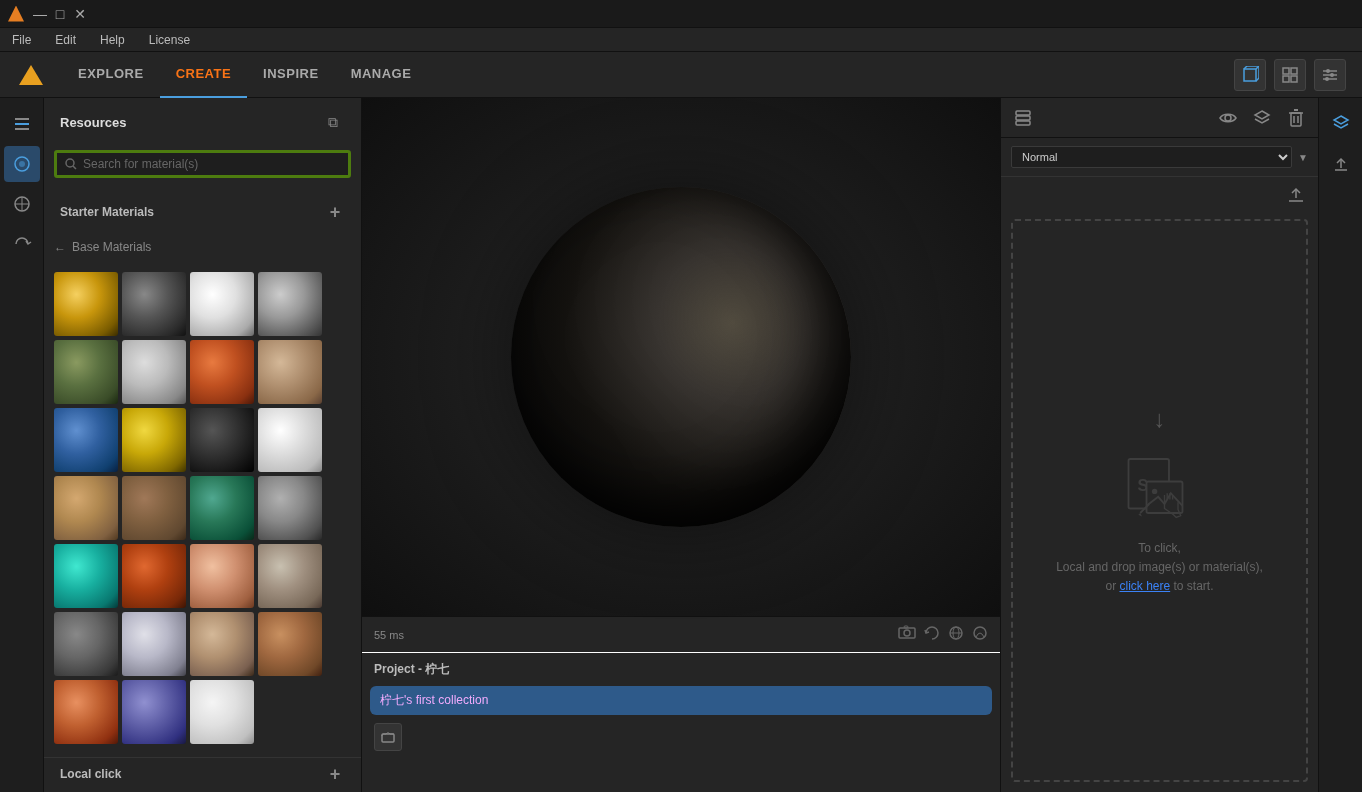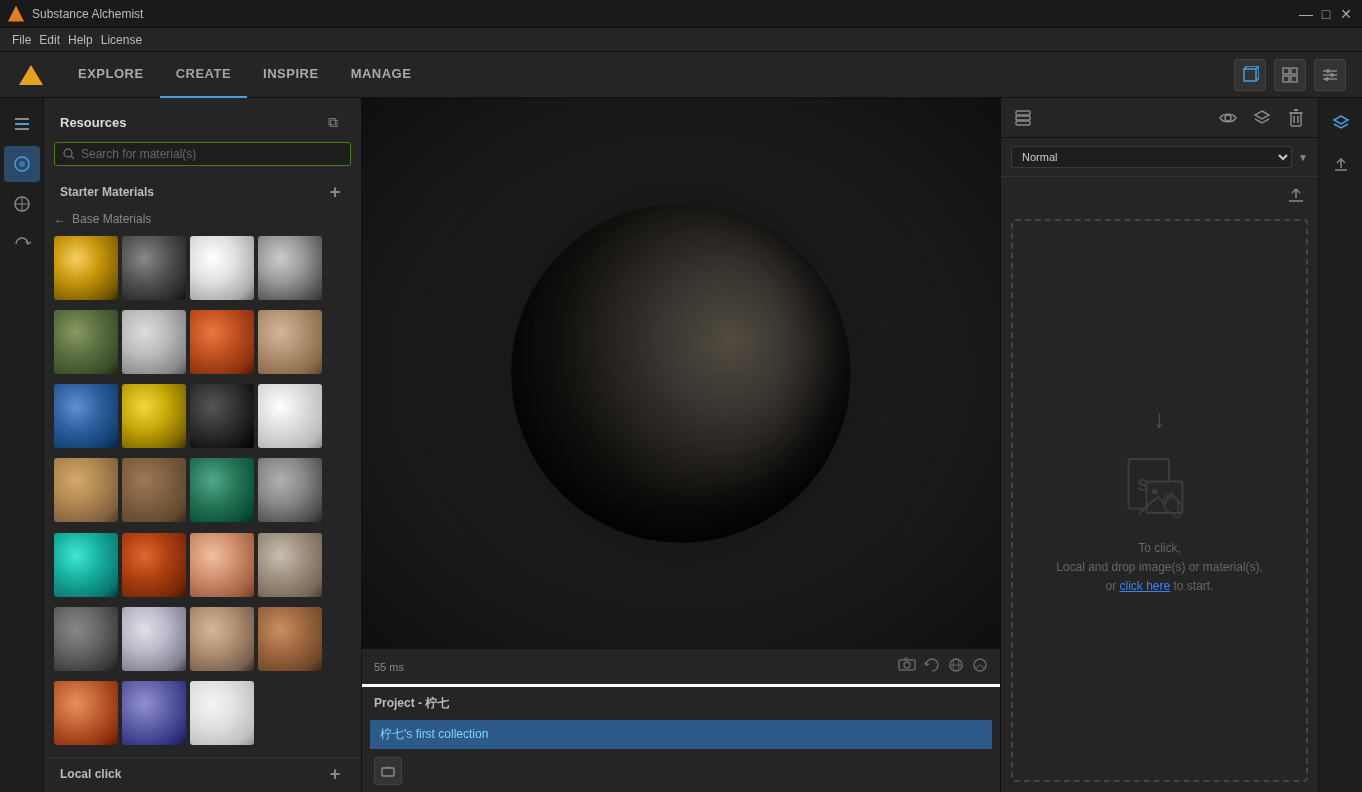--- a/index.html
+++ b/index.html
@@ -45,20 +45,21 @@
       display: flex; align-items: center; justify-content: center;
     }
 
     
     #menu-bar {
       height: 24px;
       background: #252525;
       display: flex;
       align-items: center;
       padding: 0 8px;
+      gap: 16px;
       border-bottom: 1px solid #111;
     }
     #menu-bar span {
       color: #bbb;
       font-size: 12px;
       cursor: pointer;
       padding: 2px 4px;
     }
 
     
@@ -95,21 +96,21 @@
       font-size: 13px;
       font-weight: 600;
       padding: 0 16px;
       height: 46px;
       display: flex; align-items: center;
       cursor: pointer;
       letter-spacing: 0.5px;
       border-bottom: 2px solid transparent;
     }
     .nav-tab.active {
-      color: #a3a3a3;
+      color: #f97316;
       border-bottom: 2px solid #4a9ede;
     }
     .nav-right {
       margin-left: auto;
       display: flex; gap: 8px; align-items: center;
     }
     .nav-icon-btn {
       width: 32px; height: 32px;
       background: #333;
       border: 1px solid #444;
@@ -149,41 +150,42 @@
     .icon-btn.active { background: #2a4a6a; color: #4a9ede; }
 
     
     #left-panel {
       width: 318px;
       background: #252525;
       display: flex;
       flex-direction: column;
       border-right: 1px solid #111;
       overflow: hidden;
+      gap: 8px;
     }
     #left-panel-header {
       padding: 12px 16px 8px;
       display: flex;
       align-items: center;
       justify-content: space-between;
     }
     #left-panel-header .title {
       color: #ddd;
       font-size: 13px;
       font-weight: 600;
     }
     .header-icon-btn {
       width: 24px; height: 24px;
       display: flex; align-items: center; justify-content: center;
       color: #888; cursor: pointer; font-size: 14px;
     }
     .search-bar {
       margin: 0 10px 10px;
       background: #1e1e1e;
-      border: 1px solid #4d7c0f;
+      border: 3px solid #4d7c0f;
       border-radius: 3px;
       display: flex; align-items: center; padding: 4px 8px; gap: 6px;
     }
     .search-bar input {
       background: none; border: none; outline: none;
       color: #aaa; font-size: 12px; flex: 1;
     }
     .search-bar input::placeholder { color: #666; }
     .section-header {
       padding: 6px 16px;
@@ -291,35 +293,35 @@
       display: flex; align-items: center; padding: 0 12px;
       border-top: 1px solid #111;
       gap: 20px;
     }
     .status-text { color: #888; font-size: 11px; }
     .status-icons { margin-left: auto; display: flex; gap: 8px; }
     .status-icon { color: #666; font-size: 14px; cursor: pointer; }
 
     
     #project-section {
-      height: 108px;
+      height: 140px;
       background: #252525;
-      border-top: 3px solid #ffffff;
+      border-top: 1px solid #ffffff;
     }
     #project-header {
       padding: 8px 12px;
       color: #bbb; font-size: 12px; font-weight: 600;
       display: flex; align-items: center; justify-content: space-between;
     }
     .project-collection {
       margin: 0 8px;
       background: #2e5a8a;
-      border-radius: 1px;
+      border-radius: 6px;
       padding: 6px 10px;
-      color: #7dd3fc;
+      color: #f0abfc;
       font-size: 12px;
       cursor: pointer;
     }
     .project-footer {
       padding: 8px 12px;
       display: flex; align-items: center;
     }
     .add-collection-btn {
       width: 28px; height: 28px;
       background: #333; border: 1px solid #444; border-radius: 3px;
@@ -412,21 +414,20 @@
     .drop-zone-svg {
       width: 90px; height: 90px;
       opacity: 0.5;
     }
   </style>
 </head>
 <body>
 
 <div id="title-bar">
   <div class="app-icon"></div>
-  <span class="app-title">Substance Alchemist</span>
   <div class="win-controls">
     <div class="win-btn">—</div>
     <div class="win-btn">□</div>
     <div class="win-btn">✕</div>
   </div>
 </div>
 
 <div id="menu-bar">
   <span>File</span>
   <span>Edit</span>

